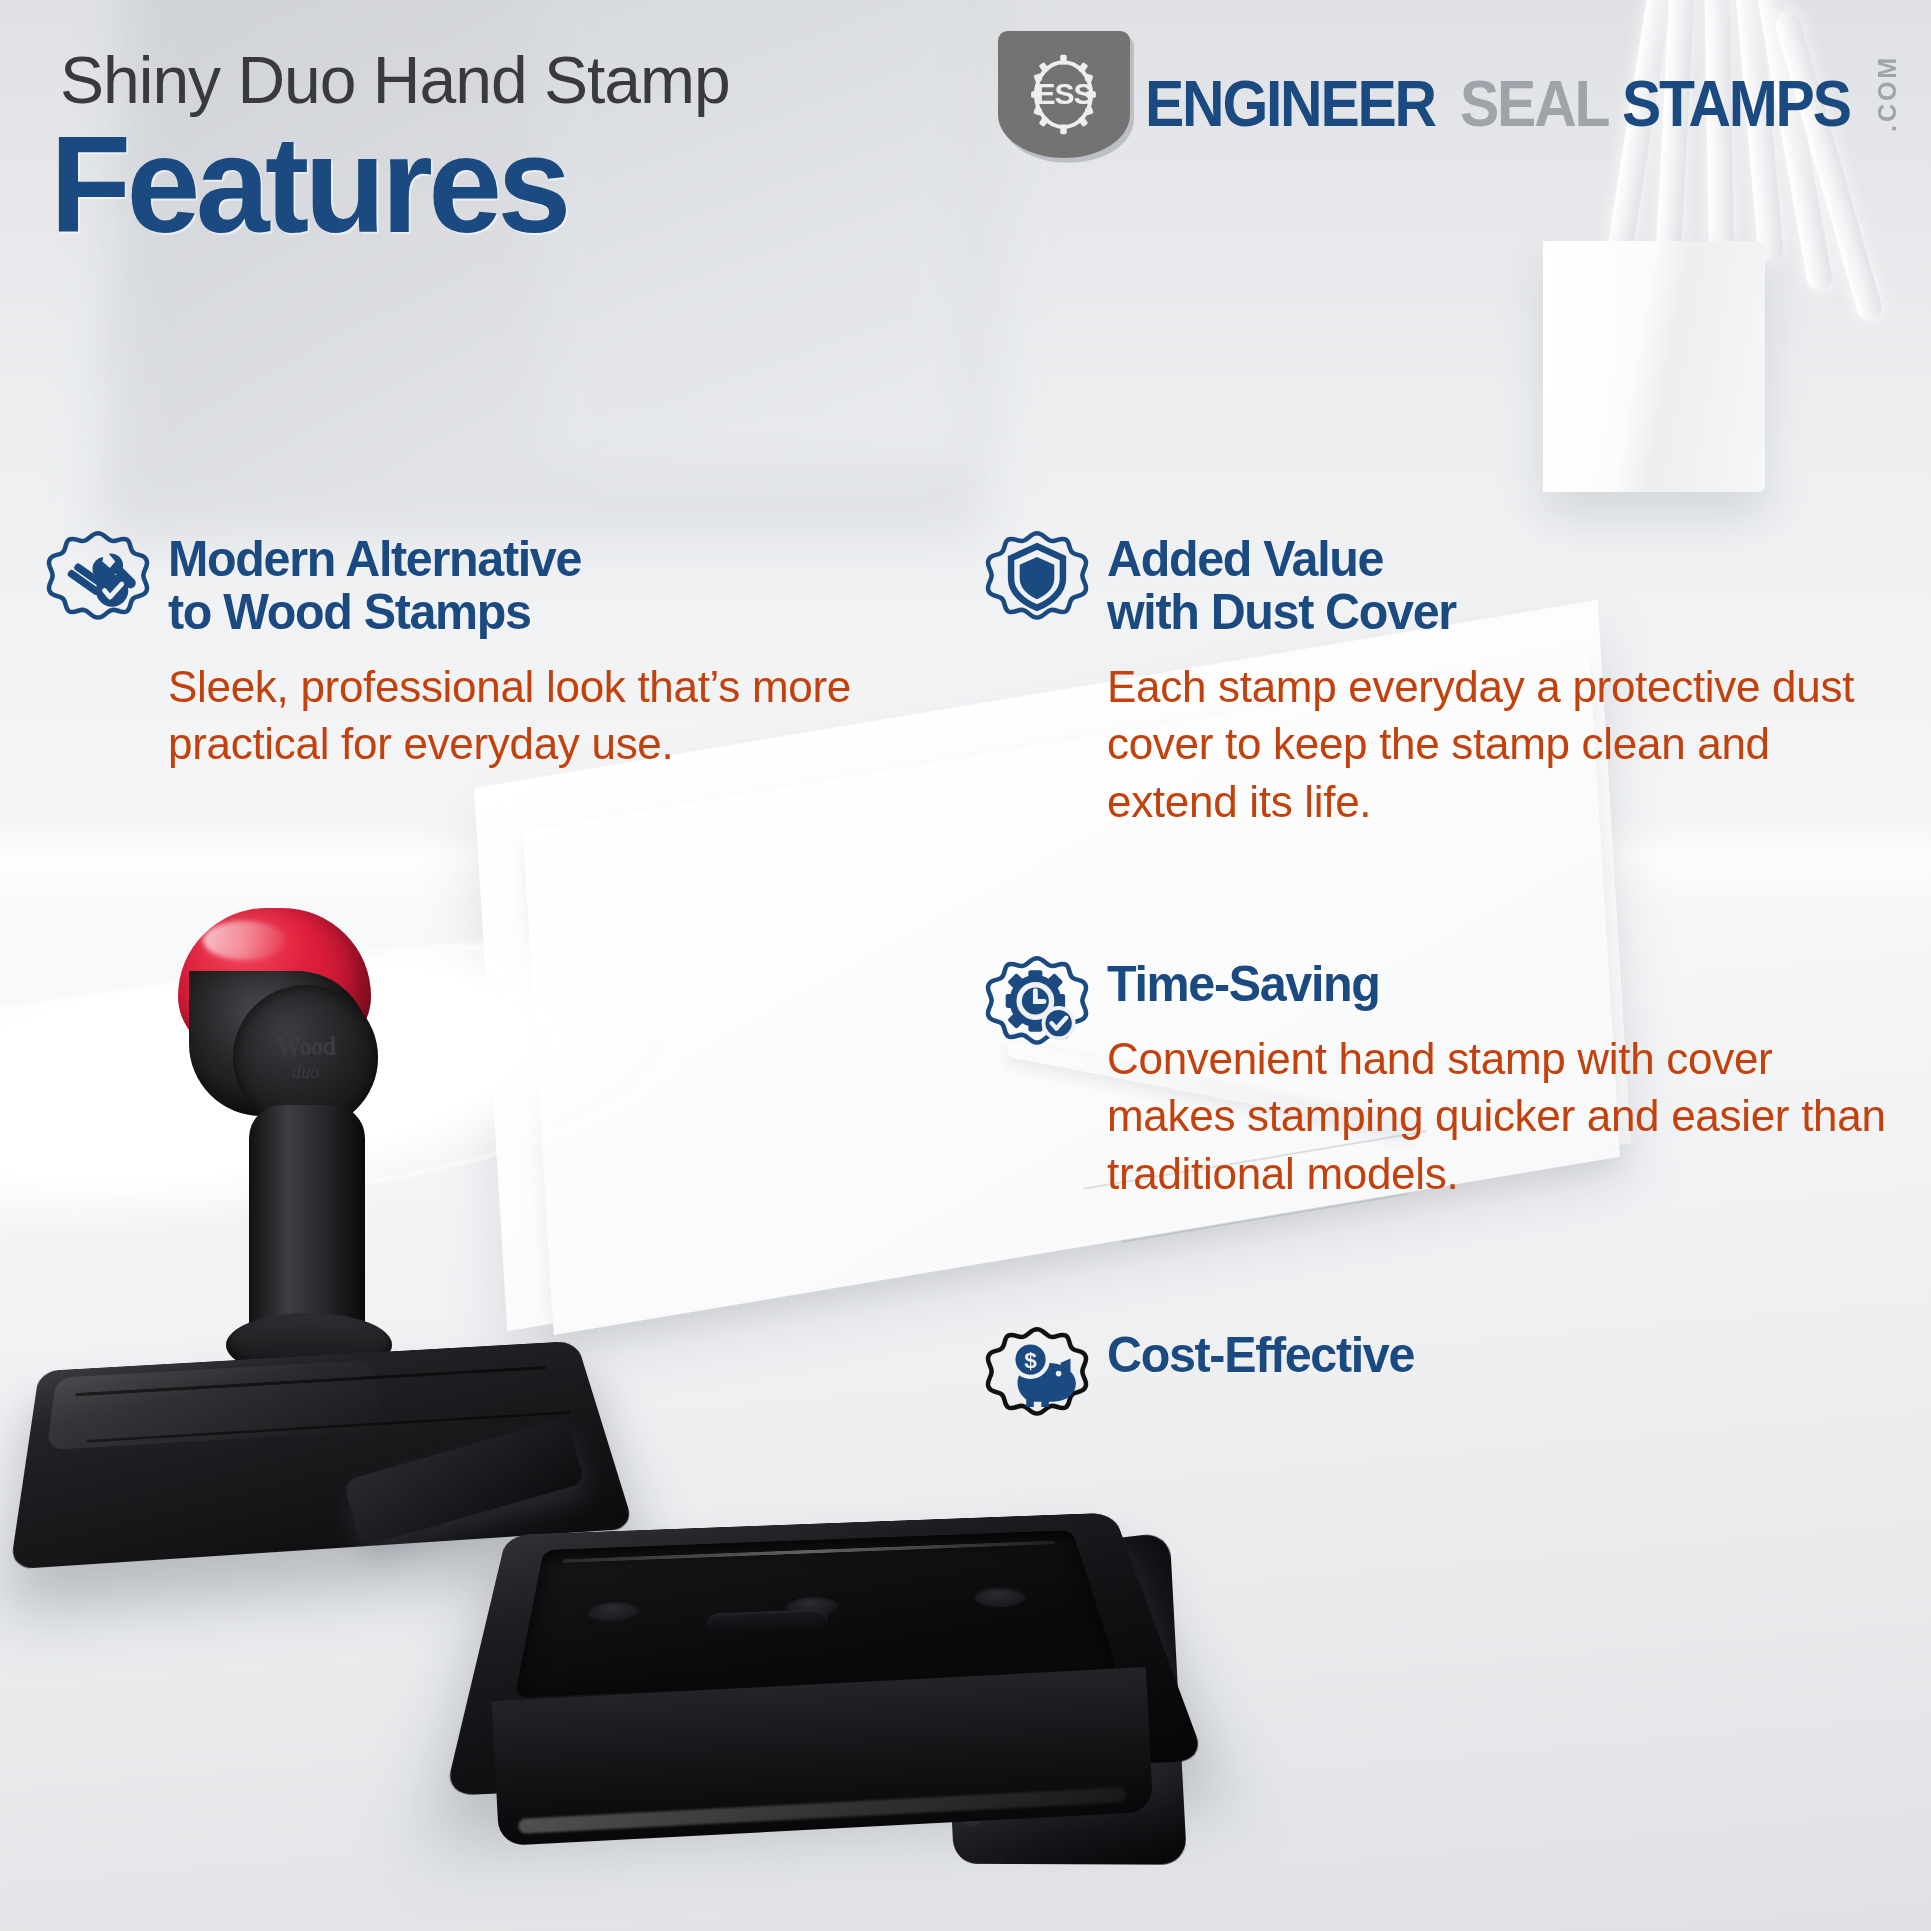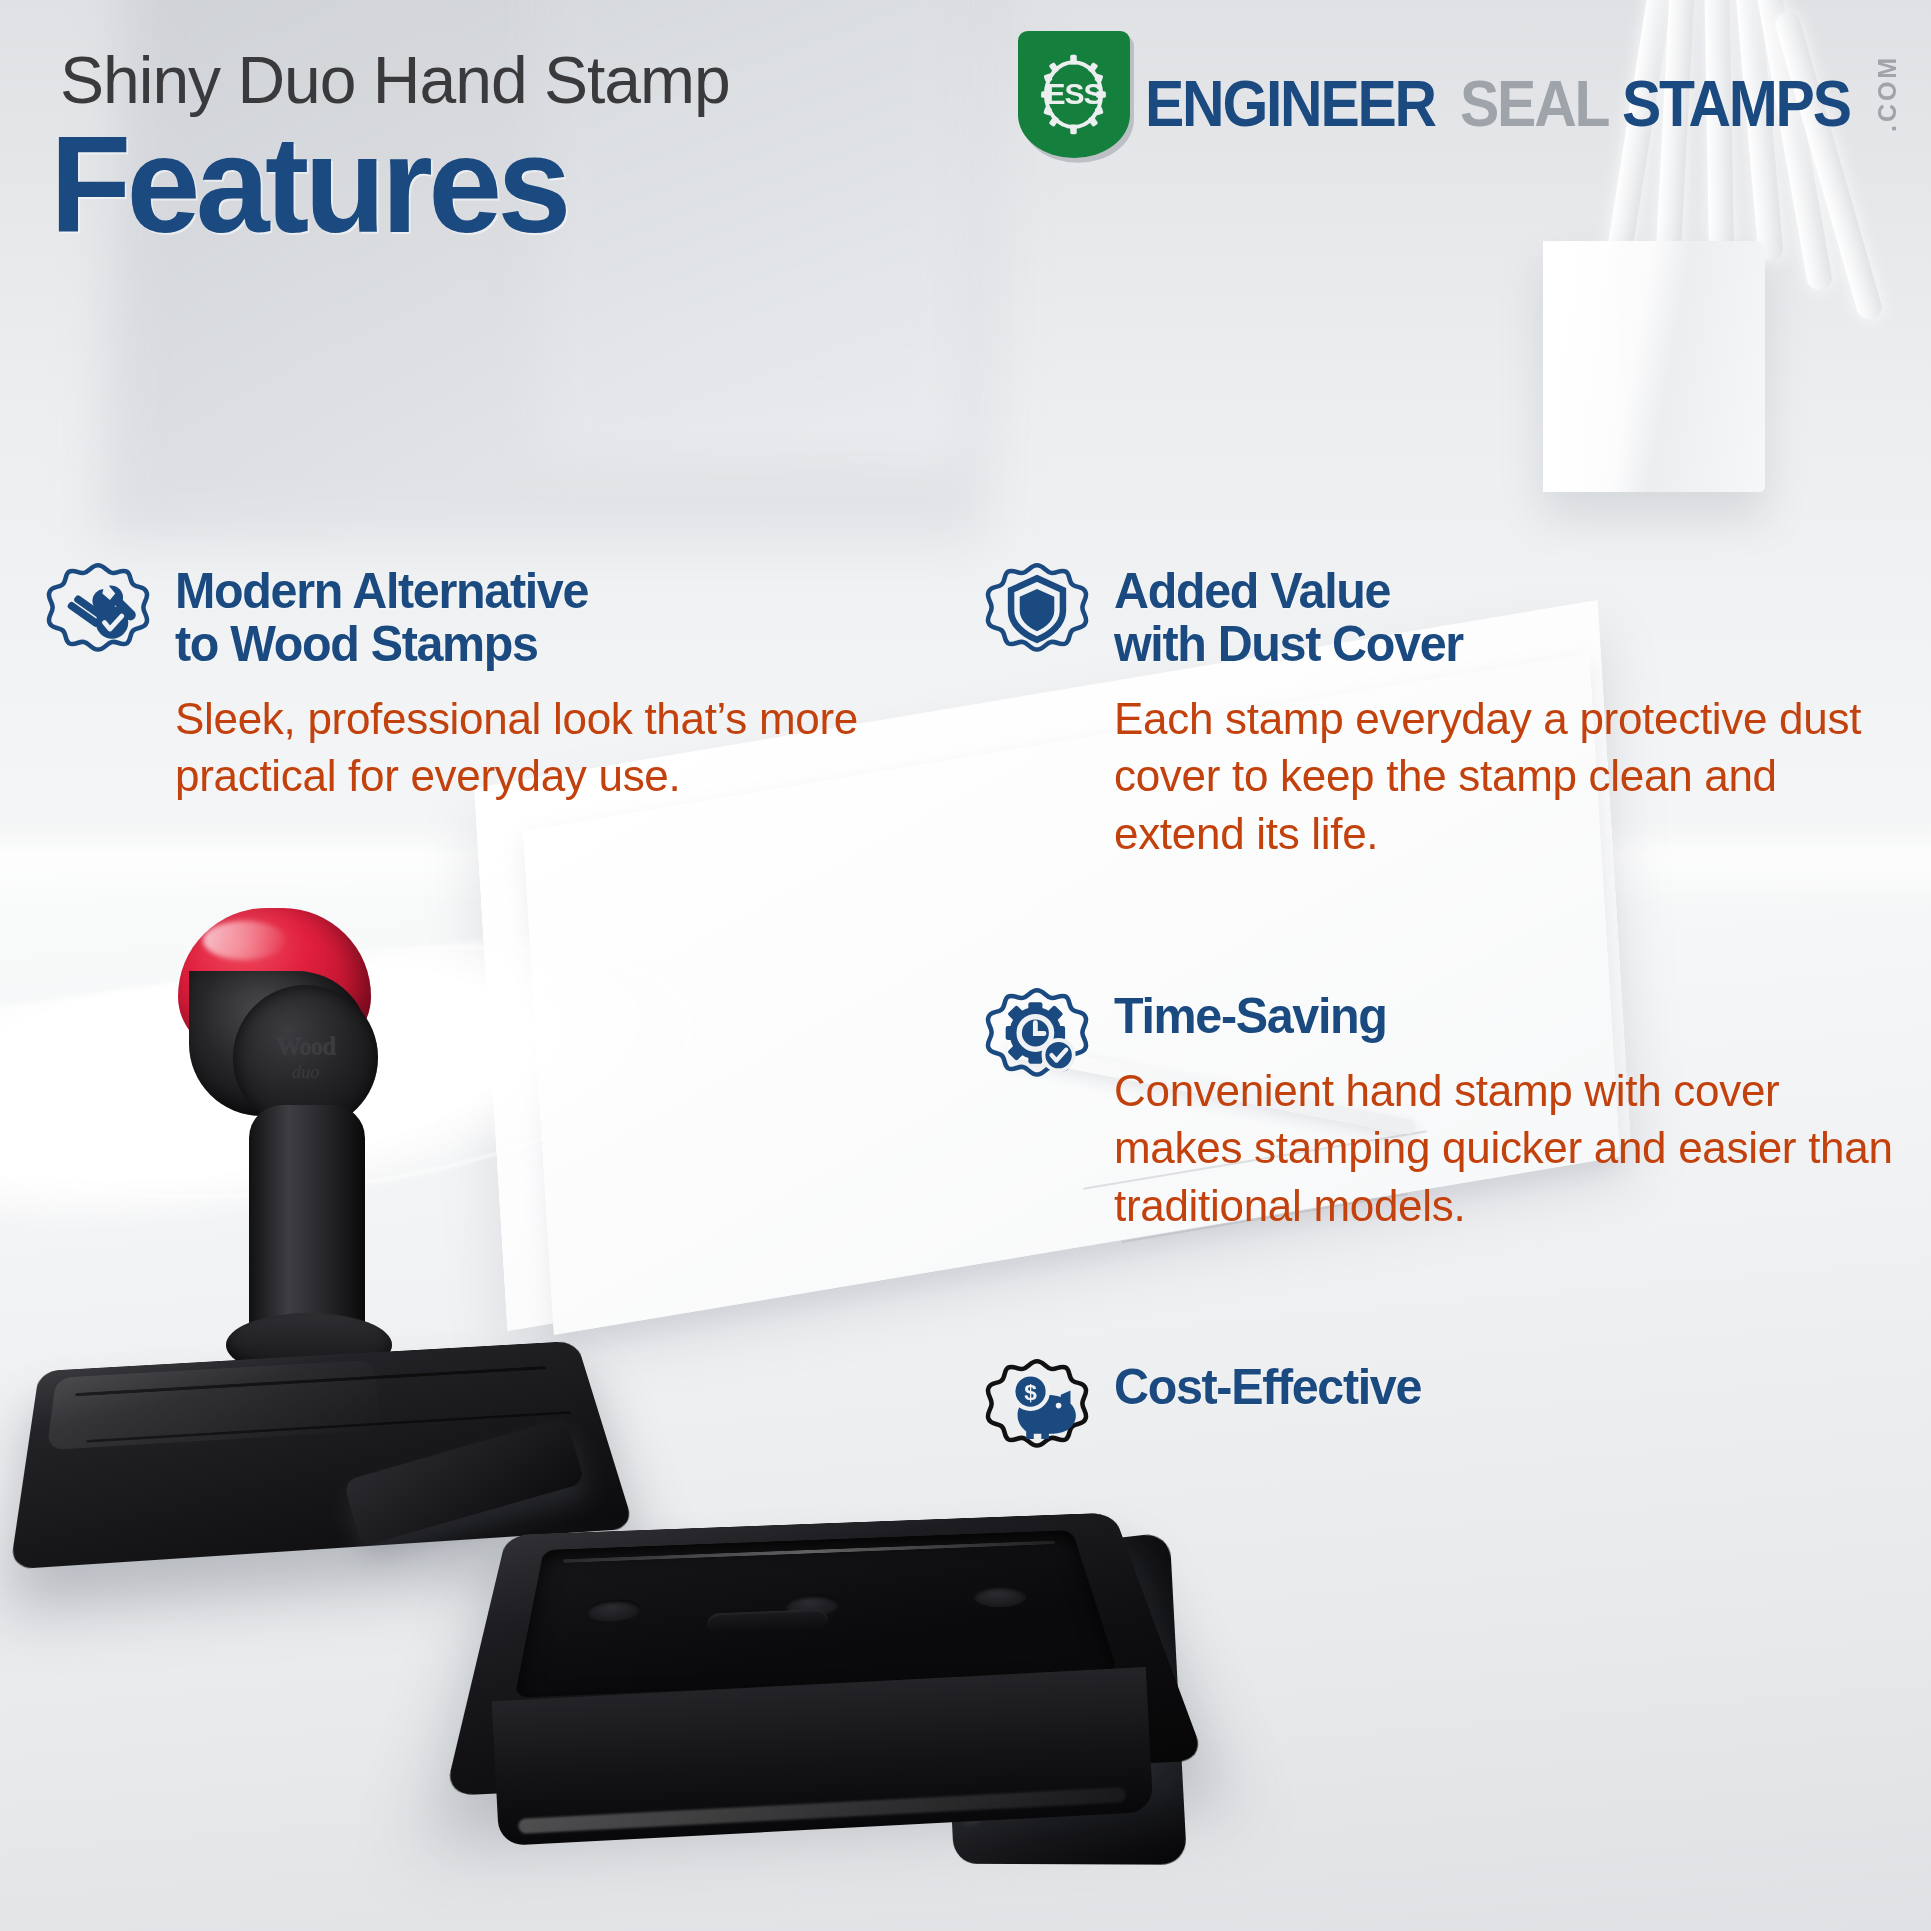--- a/index.html
+++ b/index.html
@@ -253,22 +253,22 @@
   
   #header{ position:absolute; left:60px; top:27px; right:29px; height:135px; }
   #product-title{
     font-size:66px; font-weight:400; color:#3a3a3c; letter-spacing:-1px;
     line-height:1; white-space:nowrap;margin-top:20px;
   }
   #brand-logo{
     position:absolute; right:0; top:3.9px; display:flex; align-items:center; gap:15.4px;
   }
   .shield{
-    position:relative; width:112px; height:127px;
-    background:#15803d;
+    position:relative; width:132px; height:127px;
+    background:#737373;
     border-radius:9.7px 9.7px 50% 50% / 9.7px 9.7px 34% 34%;
     display:flex; align-items:center; justify-content:center;
     box-shadow:3.9px 4.8px 0 rgba(140,146,155,.45);
     text-align:center;
   }
   .gear-ring{
     position:relative; width:81px; height:89px; display:flex; align-items:center; justify-content:center;
   }
   .gear-ring svg{ position:absolute; inset:0; }
   .ess-text{
@@ -304,21 +304,21 @@
   #tagline{
     font-size:42px; font-weight:bold; font-style:italic; color:#1b4a80;
     letter-spacing:-1px; white-space:nowrap;
     transform:scaleX(.96); transform-origin:left top;
   }
   #tagline-rule{
     margin-top:9.7px; width:599px; height:3.9px; background:#1b4a80; opacity:.9;
   }
 
   
-  .feature{ position:absolute; display:flex; gap:23px;margin-top:32px; }
+  .feature{ position:absolute; display:flex; gap:16px; }
   .badge{ flex:0 0 auto; width:108px; height:108px; position:relative; }
   .badge svg{ width:108px; height:108px; display:block; }
   .f-text{ padding-top:3.9px; }
   .f-title{
     font-size:50px; font-weight:bold; color:#1b4a80; line-height:1.06;
     letter-spacing:-1.4px;
     transform:scaleX(.97); transform-origin:left top;
     text-shadow:1px 1px 0 rgba(255,255,255,.45);
   }
   .f-desc{

